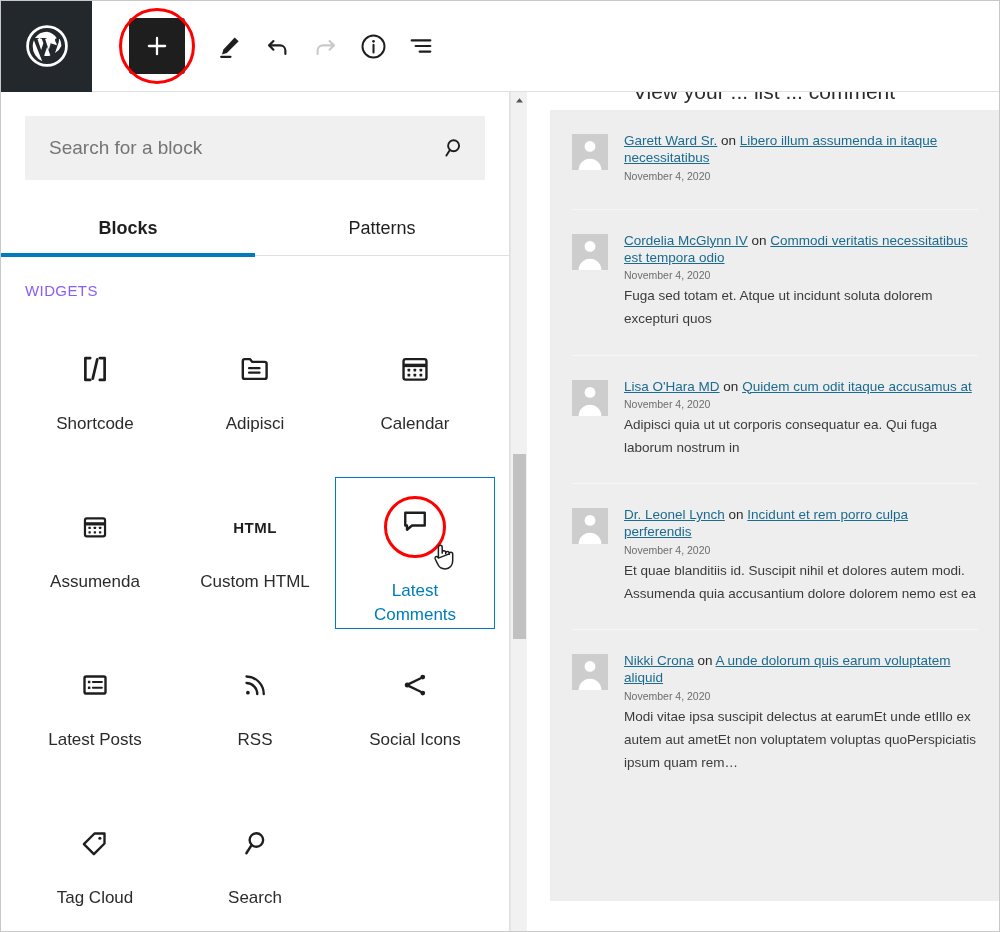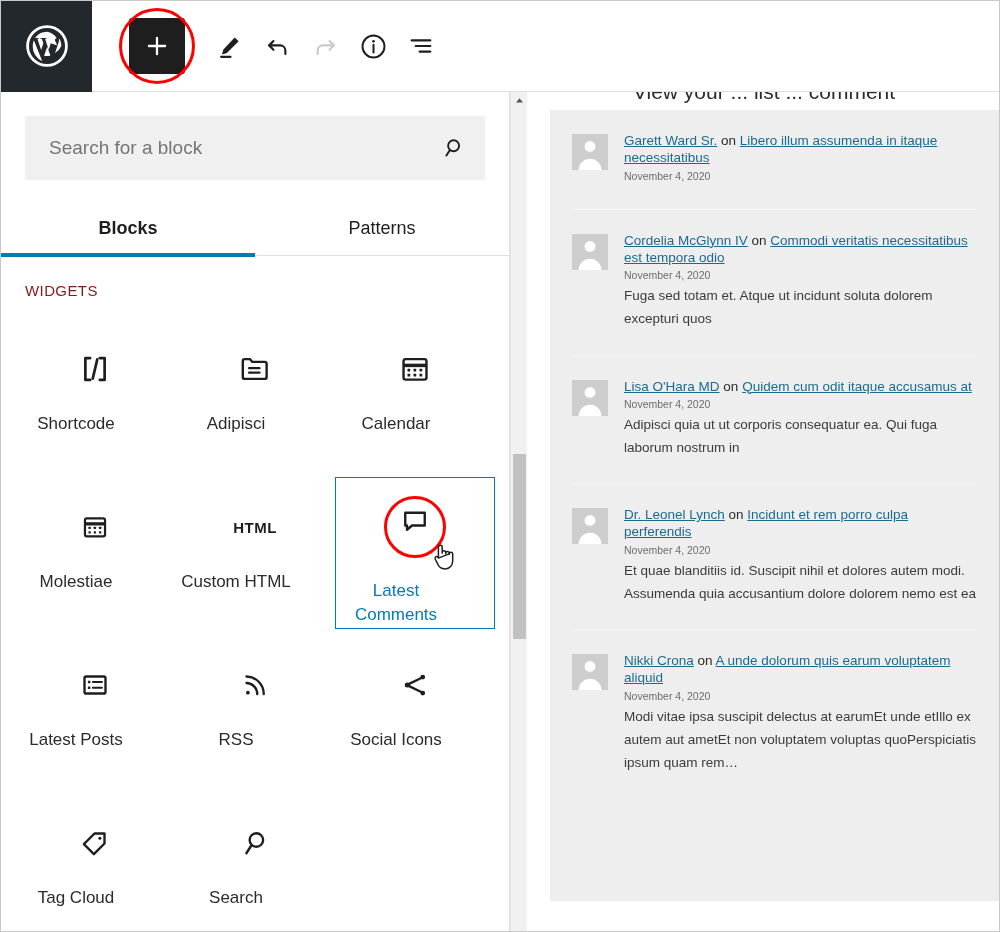--- a/index.html
+++ b/index.html
@@ -125,35 +125,35 @@
     content: "";
     position: absolute;
     left: 0; right: 0; bottom: -2px;
     height: 4px;
     background: #007cba;
   }
 
   .category-label {
     font-size: 15px;
     letter-spacing: 0.4px;
-    color: #7f1d1d;
+    color: #8b5cf6;
     padding: 26px 16px 0 24px;
   }
 
   .block-grid {
     display: grid;
     grid-template-columns: repeat(3, 1fr);
     padding: 20px 14px 0 14px;
     row-gap: 6px;
   }
   .block-cell {
     position: relative;
     height: 152px;
     display: flex; flex-direction: column;
-    justify-content: flex-start;
+    align-items: center; justify-content: flex-start;
     padding-top: 26px;
     border: 1px solid transparent;
     background: transparent;
   }
   .block-cell.selected {
     border: 1px solid #007cba;
     gap: 20px;
   }
   .block-icon {
     height: 46px;
@@ -439,21 +439,21 @@
             <g fill="currentColor">
               <rect x="6.4" y="11.8" width="2" height="2" rx="0.4"></rect>
               <rect x="10.9" y="11.8" width="2" height="2" rx="0.4"></rect>
               <rect x="15.4" y="11.8" width="2" height="2" rx="0.4"></rect>
               <rect x="6.4" y="15.6" width="2" height="2" rx="0.4"></rect>
               <rect x="10.9" y="15.6" width="2" height="2" rx="0.4"></rect>
               <rect x="15.4" y="15.6" width="2" height="2" rx="0.4"></rect>
             </g>
           </svg>
         </div>
-        <div class="block-label">Molestiae</div>
+        <div class="block-label">Assumenda</div>
       </div>
 
       <div class="block-cell">
         <div class="block-icon">
           <span class="html-text">HTML</span>
         </div>
         <div class="block-label">Custom HTML</div>
       </div>
 
       <div class="block-cell selected">

